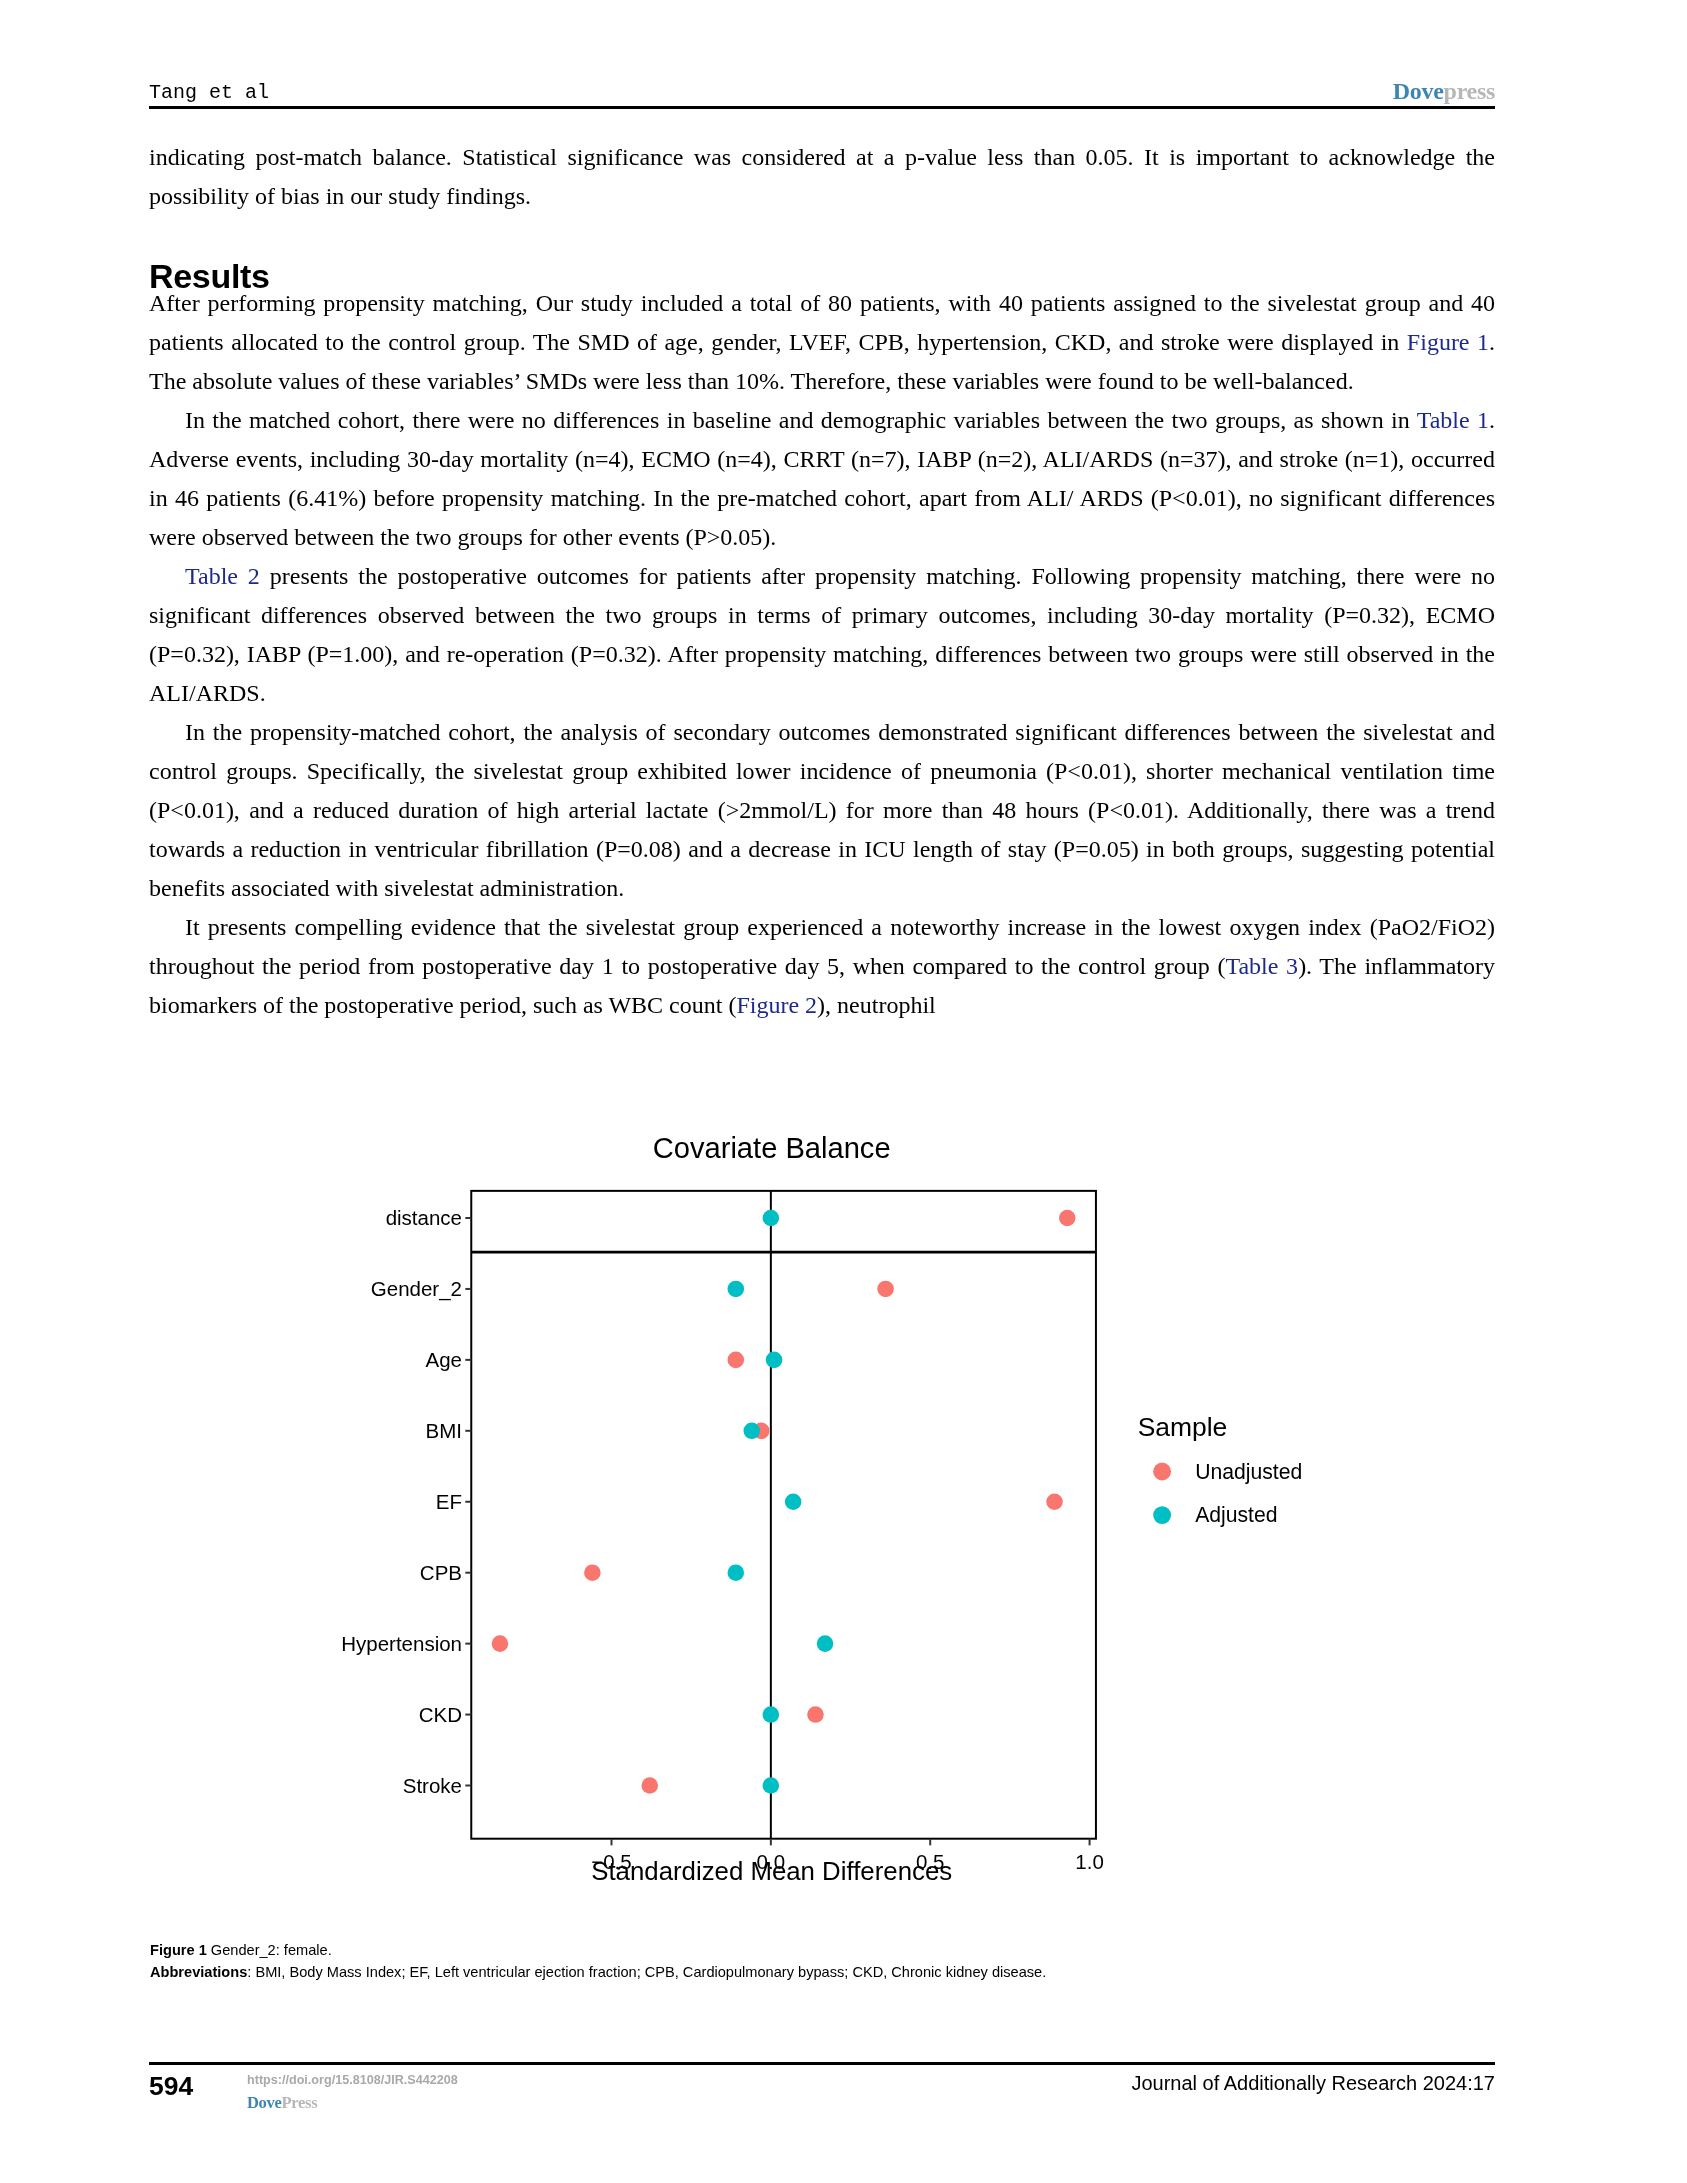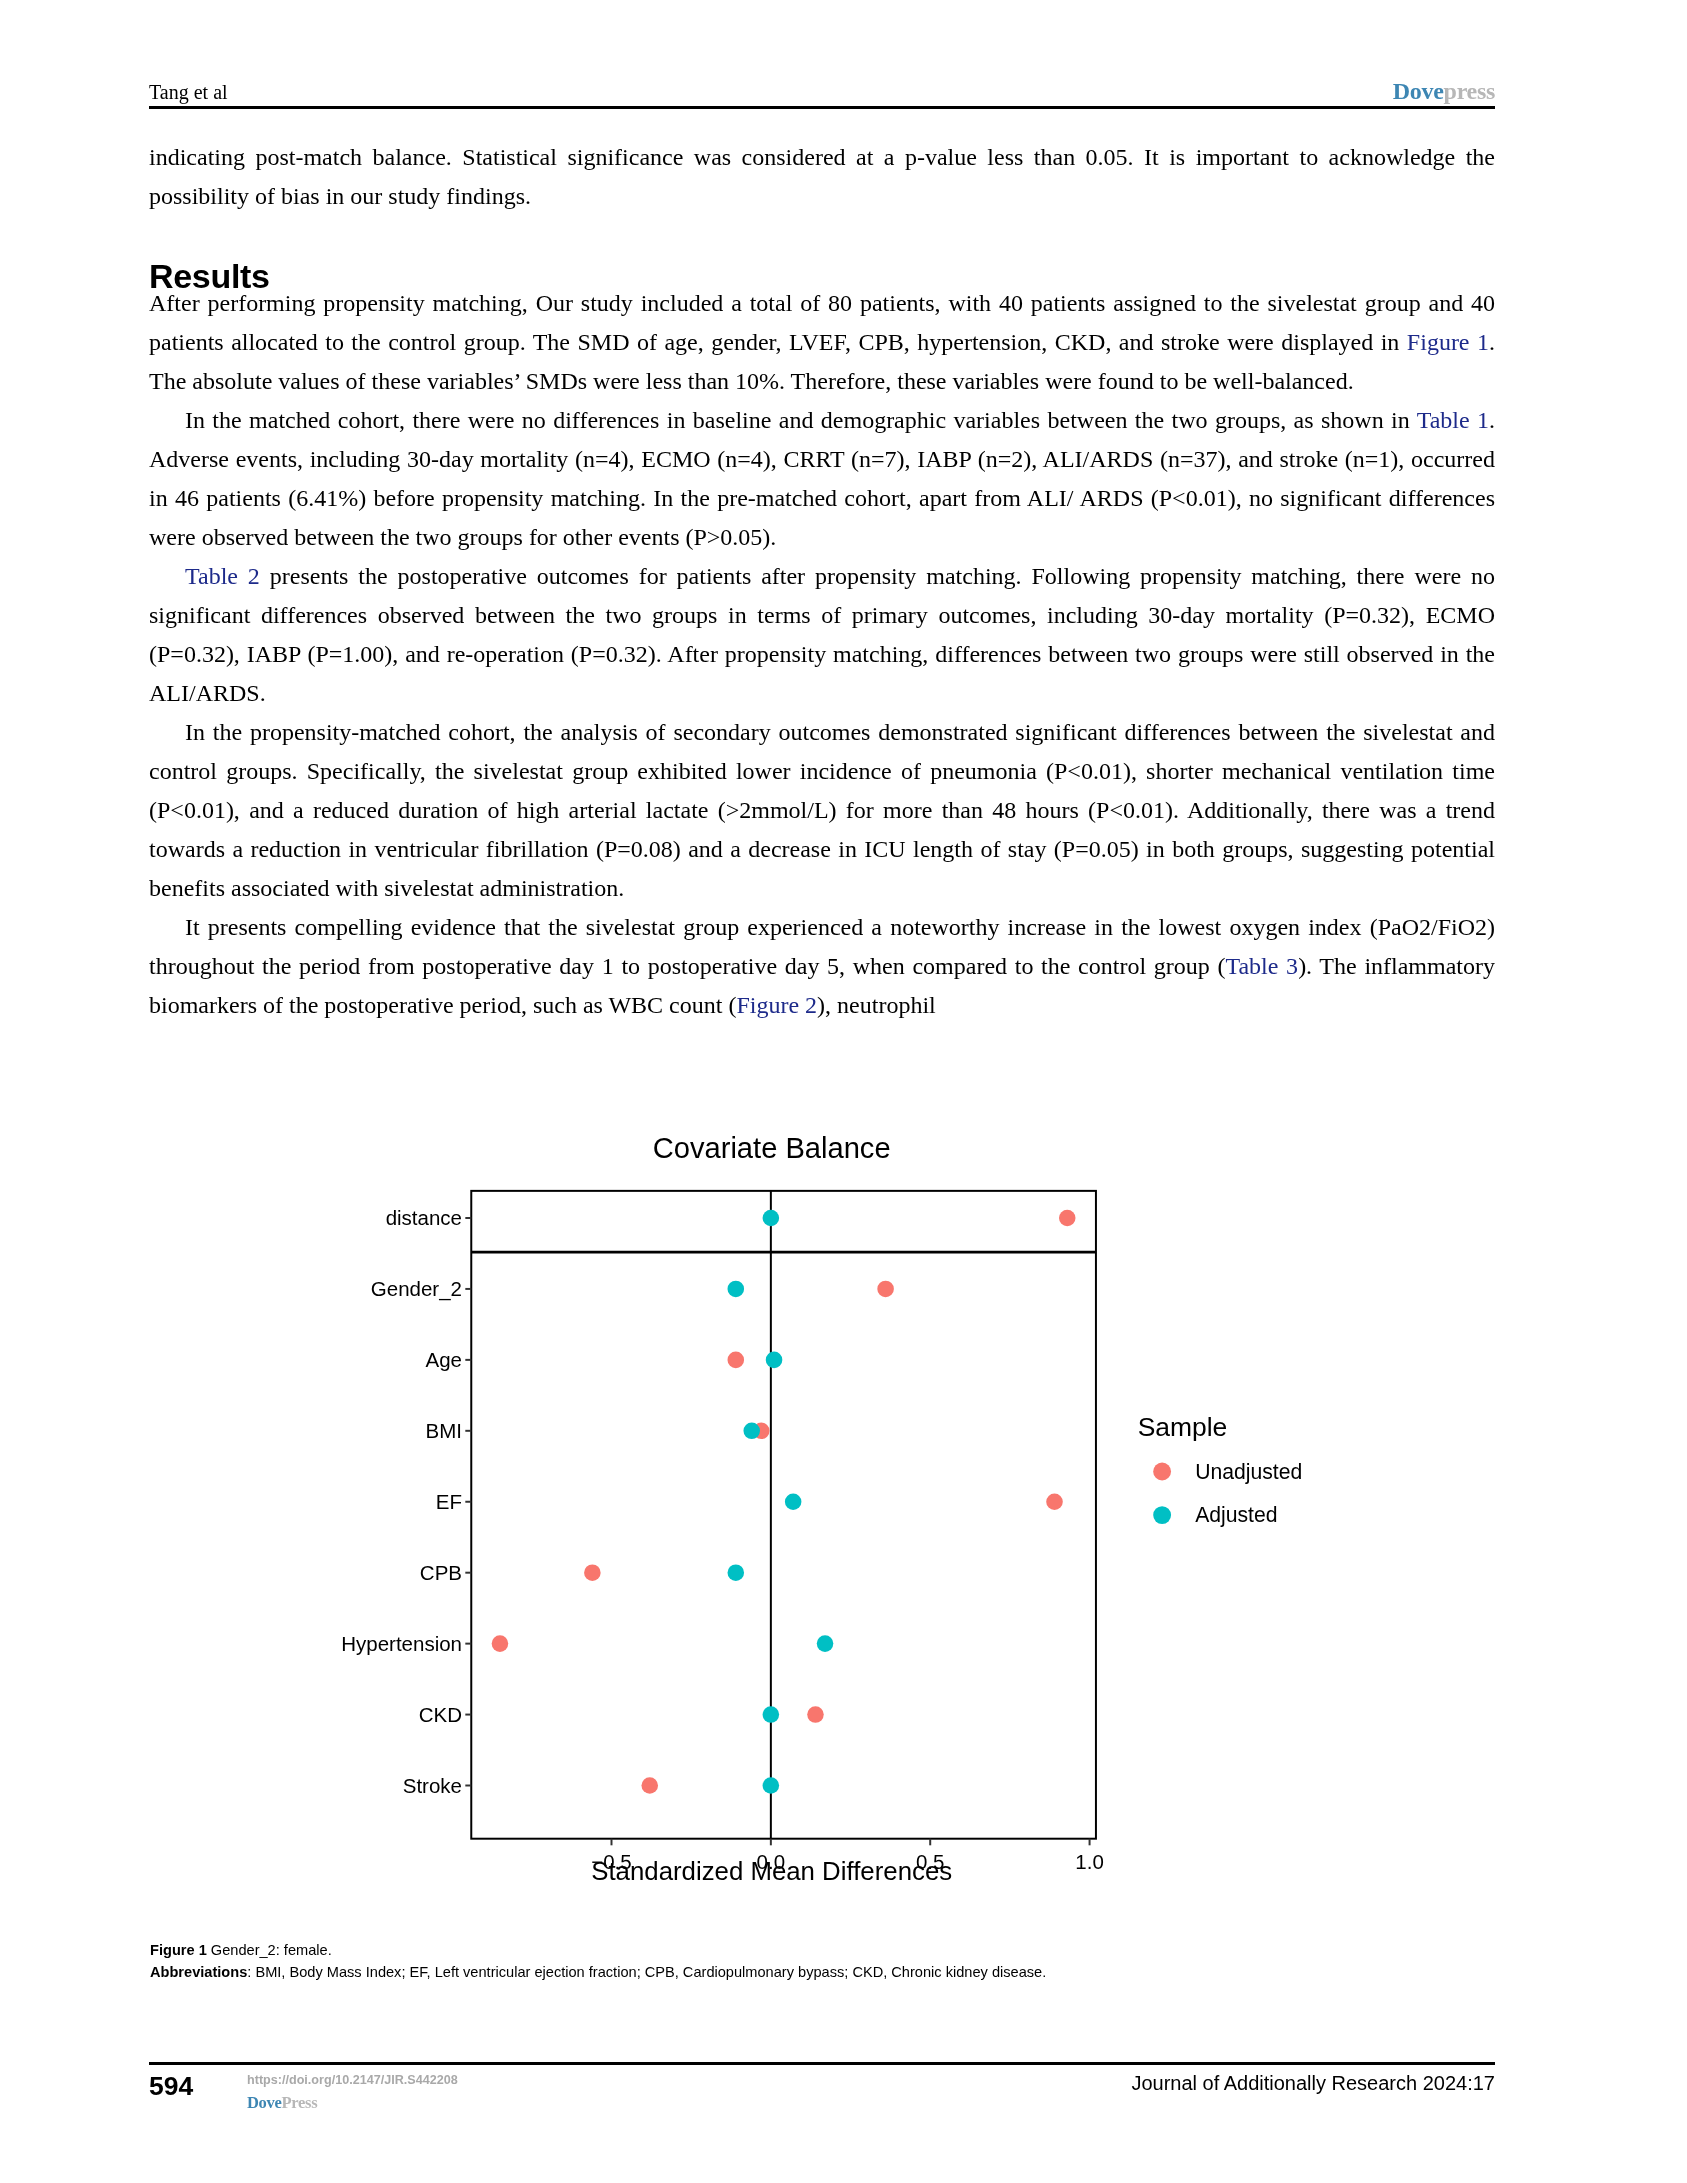--- a/index.html
+++ b/index.html
@@ -1,20 +1,20 @@
 <!DOCTYPE html>
 <html style="font-size:10.6px"><head>
 <meta charset="utf-8">
 <style>
   html, body { margin:0; padding:0; background:#ffffff; }
   body { width:1687px; height:2183px; position:relative; overflow:hidden; color:#000; }
 
   
   .run-head { position:absolute; left:149px; top:78px; width:1346px; height:29px; }
-  .run-head .author { position:absolute; left:0; top:2.6px; font-size:20px; font-family:Liberation Serif, serif; }
+  .run-head .author { position:absolute; left:0; top:2.6px; font-size:20px; font-family:Liberation Mono, monospace; }
   .brand { font-family:"Liberation Serif", serif; font-weight:bold; font-size:24px; letter-spacing:-0.3px;text-align:center; }
   .brand .dove { color:#3d86b3; }
   .brand .press { color:#b7b7b7; }
   .run-head .brand { position:absolute; right:0; top:0; }
   .head-rule { position:absolute; left:149px; top:106px; width:1346px; height:2.6px; background:#000; }
 
   
   .text { position:absolute; left:149px; width:1346px; font-family:"Liberation Serif", serif; font-size:24px; line-height:39px; text-align:justify; }
   .text p { margin:0; }
   .text p.indent { text-indent:36px; }
@@ -119,16 +119,16 @@
 
 <div class="caption" style="top:1942px;">
   <b>Figure 1</b><span> Gender_2: female.</span>
 </div>
 <div class="caption" style="top:1964px;">
   <b>Abbreviations</b><span>: BMI, Body Mass Index; EF, Left ventricular ejection fraction; CPB, Cardiopulmonary bypass; CKD, Chronic kidney disease.</span>
 </div>
 
 <div class="foot-rule"></div>
 <div class="page-num">594</div>
-<div class="doi">https://doi.org/10.2147/JIR.S442208</div>
+<div class="doi">https://doi.org/15.8108/JIR.S442208</div>
 <div class="foot-brand brand"><span class="dove">Dove</span><span class="press">Press</span></div>
 <div class="journal">Journal of Additionally Research 2024:17</div>
 
 
 </body></html>

